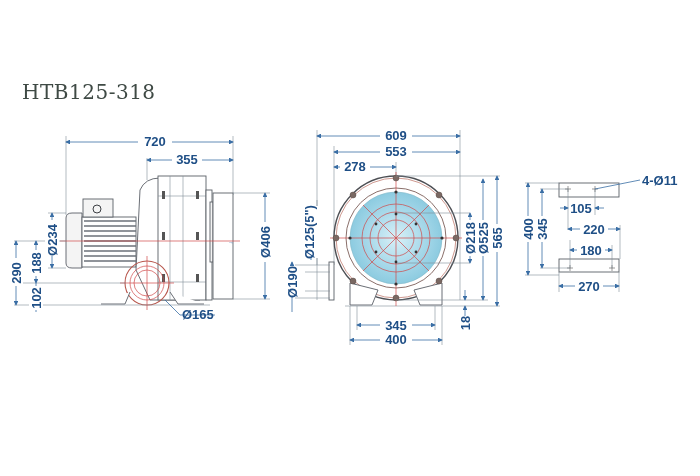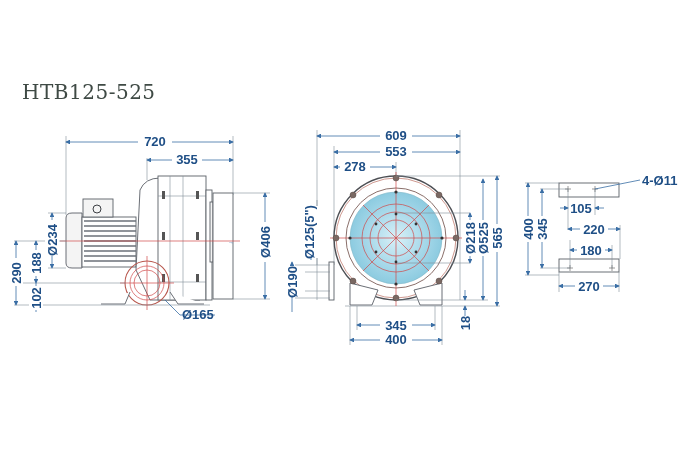--- a/index.html
+++ b/index.html
@@ -16,21 +16,21 @@
   .body { stroke: #5a5f66; stroke-width: 0.9; fill: #ffffff; }
   .bodyfill { stroke: #5a5f66; stroke-width: 0.9; fill: #f4f4f4; }
   .red { stroke: #d04848; stroke-width: 0.7; fill: none; }
   .redthick { stroke: #b8574d; stroke-width: 1.1; fill: none; }
   .dark { stroke: #3c3f44; stroke-width: 1; fill: none; }
   .fin { stroke: #6b7079; stroke-width: 1.4; }
 </style>
 </head>
 <body>
 
-<div class="title">HTB125-525</div>
+<div class="title">HTB125-318</div>
 
 <svg width="700" height="476" viewBox="0 0 700 476">
   <defs>
     <radialGradient id="impeller" cx="50%" cy="50%" r="50%">
       <stop offset="0%" stop-color="#d8f0f7"></stop>
       <stop offset="60%" stop-color="#a8d9ea"></stop>
       <stop offset="100%" stop-color="#8ccbe0"></stop>
     </radialGradient>
     <marker id="arr" viewBox="0 0 6 6" refX="5" refY="3" markerWidth="6" markerHeight="6" orient="auto-start-reverse">
       <path d="M0,0 L6,3 L0,6 z" fill="#3a6ea5"></path>

